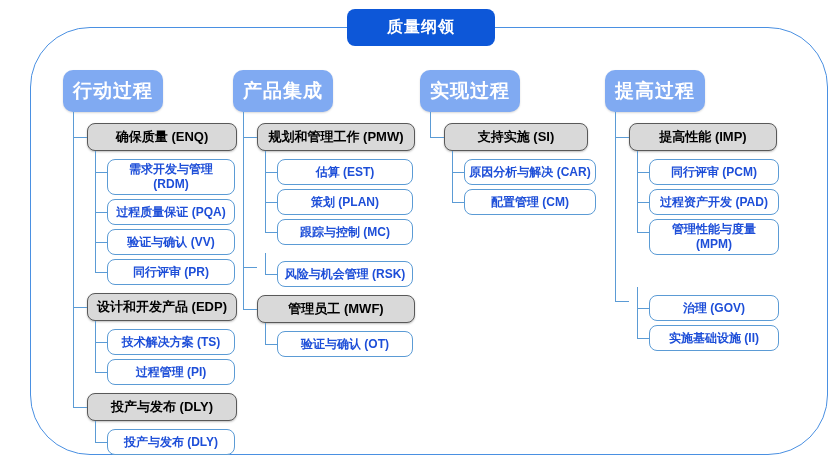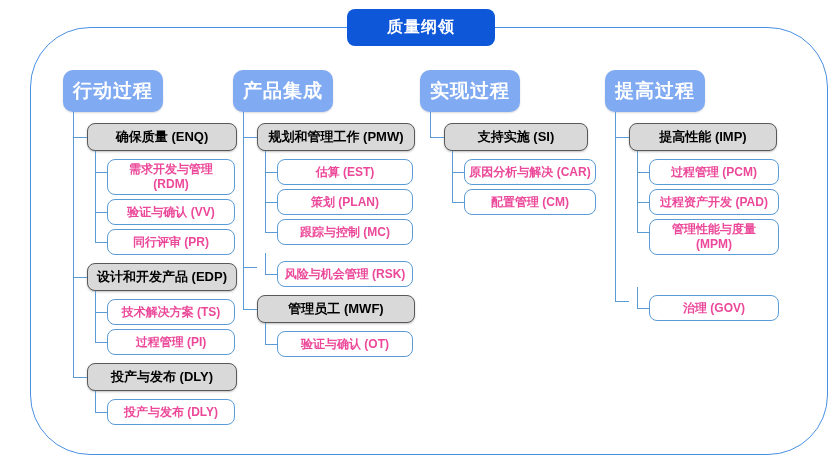--- a/index.html
+++ b/index.html
@@ -105,21 +105,21 @@
     content:'';position:absolute;left:0;top:0;bottom:0;width:0;
     border-left:1.5px solid var(--line);
   }
   li.child:last-child::after{bottom:auto;height:calc(var(--pt) + 13px);}
   .wbox{
     width:var(--ww);min-height:26px;
     background:#ffffff;
     border:1.6px solid var(--node-border);
     border-radius:8px;
     display:flex;align-items:center;justify-content:center;
-    font-size:12px;font-weight:bold;color:#ec4899;
+    font-size:12px;font-weight:bold;color:#1d4ed8;
     padding:2px 3px;text-align:center;
     white-space:pre-line;
     line-height:1.25;
   }
 </style>
 </head>
 <body>
 
 <div class="canvas">
   <div class="frame"></div>
@@ -128,20 +128,23 @@
       <div class="column">
         <div class="col-header">行动过程</div>
         <ul class="groups">
           <li class="group">
             <div class="gbox">确保质量 (ENQ)</div>
             <ul class="children">
               <li class="child">
                 <div class="wbox">需求开发与管理 (RDM)</div>
               </li>
               <li class="child">
+                <div class="wbox">过程质量保证 (PQA)</div>
+              </li>
+              <li class="child">
                 <div class="wbox">验证与确认 (VV)</div>
               </li>
               <li class="child">
                 <div class="wbox">同行评审 (PR)</div>
               </li>
             </ul>
           </li>
           <li class="group">
             <div class="gbox">设计和开发产品 (EDP)</div>
             <ul class="children">
@@ -213,34 +216,37 @@
           </li>
         </ul>
       </div>
       <div class="column">
         <div class="col-header">提高过程</div>
         <ul class="groups">
           <li class="group">
             <div class="gbox">提高性能 (IMP)</div>
             <ul class="children">
               <li class="child">
-                <div class="wbox">过程管理 (PCM)</div>
+                <div class="wbox">同行评审 (PCM)</div>
               </li>
               <li class="child">
                 <div class="wbox">过程资产开发 (PAD)</div>
               </li>
               <li class="child">
                 <div class="wbox">管理性能与度量
 (MPM)</div>
               </li>
             </ul>
           </li>
           <li class="group">
             <ul class="children">
               <li class="child">
                 <div class="wbox">治理 (GOV)</div>
+              </li>
+              <li class="child">
+                <div class="wbox">实施基础设施 (II)</div>
               </li>
             </ul>
           </li>
         </ul>
       </div>
     </div>
 </div>
 
 </body></html>

